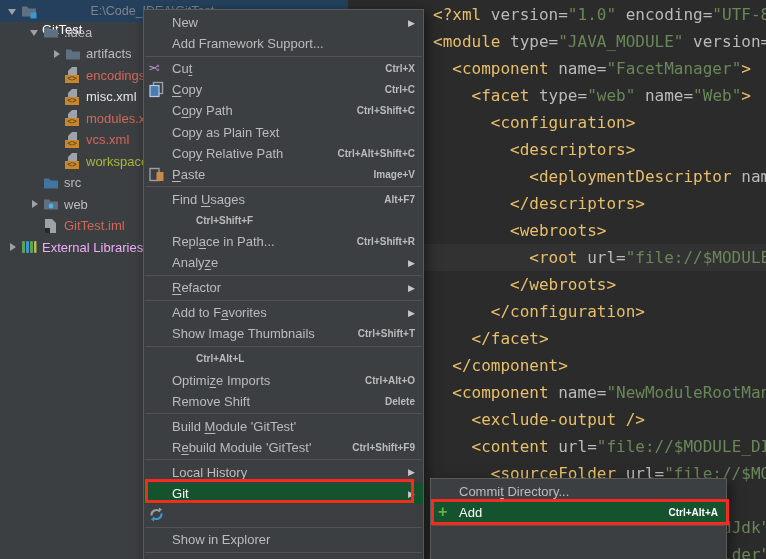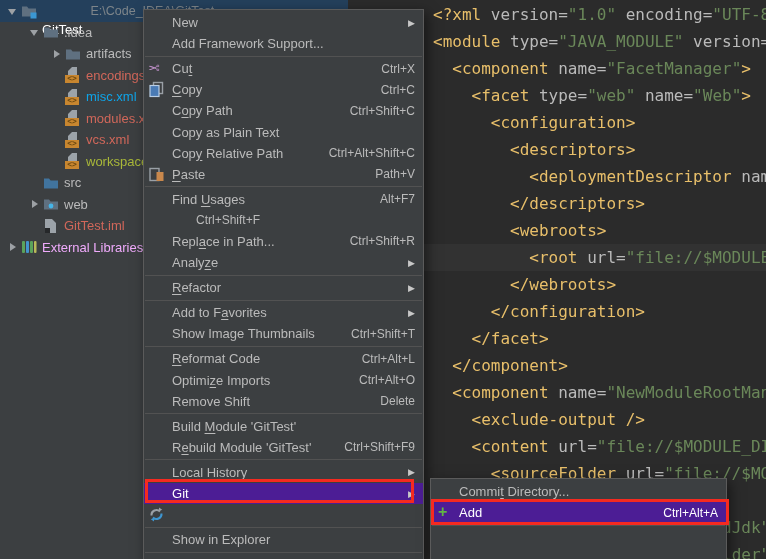--- a/index.html
+++ b/index.html
@@ -33,26 +33,26 @@
   .cur-line-bg { position:absolute; left:0; width:418px; height:27px; background:#323232; }
   .tk-t { color:#E8BF6A; } .tk-a { color:#BABABA; } .tk-s { color:#6A8759; }
 
   
   .popup { position:absolute; background:#3C3F41; border:1px solid #5B5B5B;
            box-shadow:3px 4px 12px rgba(0,0,0,.5); padding-top:2px; }
   #context-menu { left:143px; top:9px; width:281px; height:553px; z-index:10; overflow:hidden; }
   #git-submenu  { left:430px; top:478px; width:297px; height:84px; z-index:11; overflow:hidden; }
   .menu-item { height:21.1px; display:flex; align-items:center; font-size:13px;
                color:#BBBBBB; padding:0 8px 0 4px; white-space:nowrap; }
-  .menu-item.hl { background:#4c1d95; color:#FFFFFF; }
+  .menu-item.hl { background:#14532d; color:#FFFFFF; }
   .menu-item.disabled { color:#7D7D7D;margin-top:32px; }
   .mi-icon { width:19px; height:17px; position:relative; flex:0 0 auto; margin-right:5px; }
   .mi-label { flex:1 1 auto; overflow:hidden; }
   .mi-label u { text-decoration:underline; text-underline-offset:2px; }
-  .mi-shortcut { margin-left:24px; color:#BBBBBB; font-size:12px; }
+  .mi-shortcut { margin-left:24px; color:#BBBBBB; font-size:10px;font-weight:bold; }
   .menu-item.hl .mi-shortcut { color:#FFFFFF; }
   .mi-sub { width:10px; text-align:right; font-size:9px; color:#C7C7C7; flex:0 0 auto; }
   .menu-sep { height:1px; background:#525252; margin:1.5px 1px; }
 
   
   .red-box { position:absolute; border:3px solid #F52A20; z-index:20; pointer-events:none; }
   #red-box-git { left:145px; top:479px; width:269px; height:24px; }
   #red-box-add { left:431px; top:499px; width:298px; height:26px; }
 
   
@@ -135,21 +135,21 @@
           </span>
           <span class="tree-label" style="color:#D1675A">encodings.xml</span>
         </div>
         <div class="tree-row">
           <span class="tw" style="margin-left:49px"></span>
           <span class="icon16" style="display:inline-block">
             <span class="page" style="left:3px;top:0;width:9px;height:9px"></span>
             <span style="position:absolute;left:3px;top:0;border-style:solid;border-width:4px 4px 0 0;border-color:#3C3F41 transparent transparent transparent"></span>
             <span class="xml-badge">&lt;&gt;</span>
           </span>
-          <span class="tree-label" style="color:#0ea5e9">misc.xml</span>
+          <span class="tree-label" style="color:#e5e5e5">misc.xml</span>
         </div>
         <div class="tree-row">
           <span class="tw" style="margin-left:49px"></span>
           <span class="icon16" style="display:inline-block">
             <span class="page" style="left:3px;top:0;width:9px;height:9px"></span>
             <span style="position:absolute;left:3px;top:0;border-style:solid;border-width:4px 4px 0 0;border-color:#3C3F41 transparent transparent transparent"></span>
             <span class="xml-badge">&lt;&gt;</span>
           </span>
           <span class="tree-label" style="color:#D1675A">modules.xml</span>
         </div>
@@ -250,21 +250,21 @@
         <span class="mi-icon"></span>
         <span class="mi-label">Cop<u>y</u> Relative Path</span>
         <span class="mi-shortcut">Ctrl+Alt+Shift+C</span>
       </div>
       <div class="menu-item">
         <span class="mi-icon"><span><svg width="17" height="17" viewBox="0 0 17 17">
               <rect x="2" y="2.5" width="9" height="12" fill="none" stroke="#9AA0A6" stroke-width="1.4"></rect>
               <rect x="8.5" y="6" width="7" height="9" fill="#C9884C"></rect>
             </svg></span></span>
         <span class="mi-label"><u>P</u>aste</span>
-        <span class="mi-shortcut">Path+V</span>
+        <span class="mi-shortcut">Image+V</span>
       </div>
       <div class="menu-sep"></div>
       <div class="menu-item">
         <span class="mi-icon"></span>
         <span class="mi-label">Find <u>U</u>sages</span>
         <span class="mi-shortcut">Alt+F7</span>
       </div>
       <div class="menu-item">
         <span class="mi-icon"></span>
         <span class="mi-shortcut">Ctrl+Shift+F</span>
@@ -292,21 +292,20 @@
         <span class="mi-sub">▶</span>
       </div>
       <div class="menu-item">
         <span class="mi-icon"></span>
         <span class="mi-label">Show Image Thumbnails</span>
         <span class="mi-shortcut">Ctrl+Shift+T</span>
       </div>
       <div class="menu-sep"></div>
       <div class="menu-item">
         <span class="mi-icon"></span>
-        <span class="mi-label"><u>R</u>eformat Code</span>
         <span class="mi-shortcut">Ctrl+Alt+L</span>
       </div>
       <div class="menu-item">
         <span class="mi-icon"></span>
         <span class="mi-label">Optimi<u>z</u>e Imports</span>
         <span class="mi-shortcut">Ctrl+Alt+O</span>
       </div>
       <div class="menu-item">
         <span class="mi-icon"></span>
         <span class="mi-label">Remove Shift</span>

